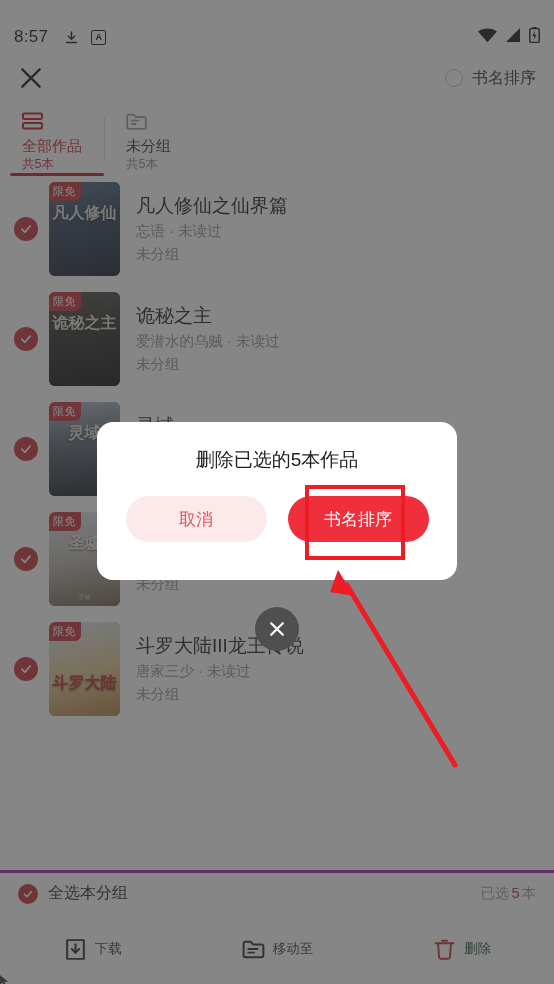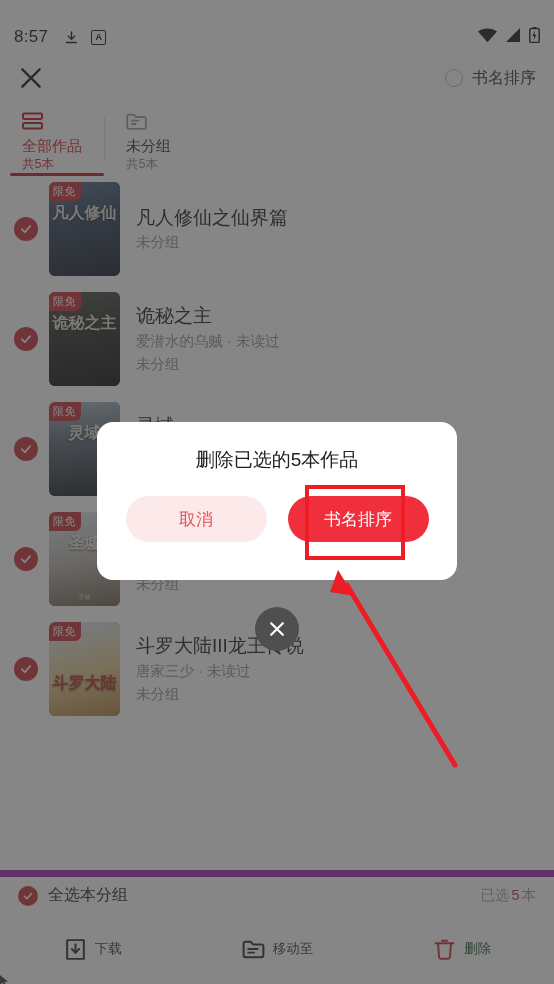--- a/index.html
+++ b/index.html
@@ -142,21 +142,21 @@
     font-size: 19px; color: #171717; line-height: 24px;
     white-space: nowrap; overflow: hidden;
   }
   .book-author { font-size: 14.5px; color: #8e8e8e; line-height: 22px; margin-top: 2px; }
   .book-group { font-size: 14.5px; color: #8e8e8e; line-height: 22px; margin-top: 1px; }
 
   
   .selectbar {
     position: absolute; left: 0; right: 0; bottom: 70px;
     height: 44px;
-    border-top: 7px solid #a21caf;
+    border-top: 3px solid #a21caf;
     display: flex; align-items: center;
     padding: 0 18px;
     background: #ffffff;
   }
   .selectbar .check { width: 20px; height: 20px; flex: 0 0 20px; margin-right: 10px; }
   .selectbar .check svg { width: 12px; height: 12px; }
   .selectall-label { font-size: 16px; color: #222; }
   .selected-count { margin-left: auto; font-size: 14.5px; color: #9a9a9a; }
   .selected-count b { color: #c62a33; font-weight: 400; padding: 0 2px; }
 
@@ -321,20 +321,21 @@
               <path d="M5 12.5l5 5L19 7"></path>
             </svg>
         </div>
         <div class="cover">
           <div class="art" style="background:linear-gradient(165deg,#4a6585 0%,#2b3a53 45%,#101726 100%)"></div>
           <div class="cover-title">凡人修仙</div>
           <div class="badge">限免</div>
         </div>
         <div class="book-meta">
           <div class="book-title">凡人修仙之仙界篇</div>
+          <div class="book-author">忘语 · 未读过</div>
           <div class="book-group">未分组</div>
         </div>
       </div>
 
       <div class="book-row">
         <div class="check">
           <svg viewBox="0 0 24 24" fill="none" stroke="#fff" stroke-width="3" stroke-linecap="round" stroke-linejoin="round">
               <path d="M5 12.5l5 5L19 7"></path>
             </svg>
         </div>

